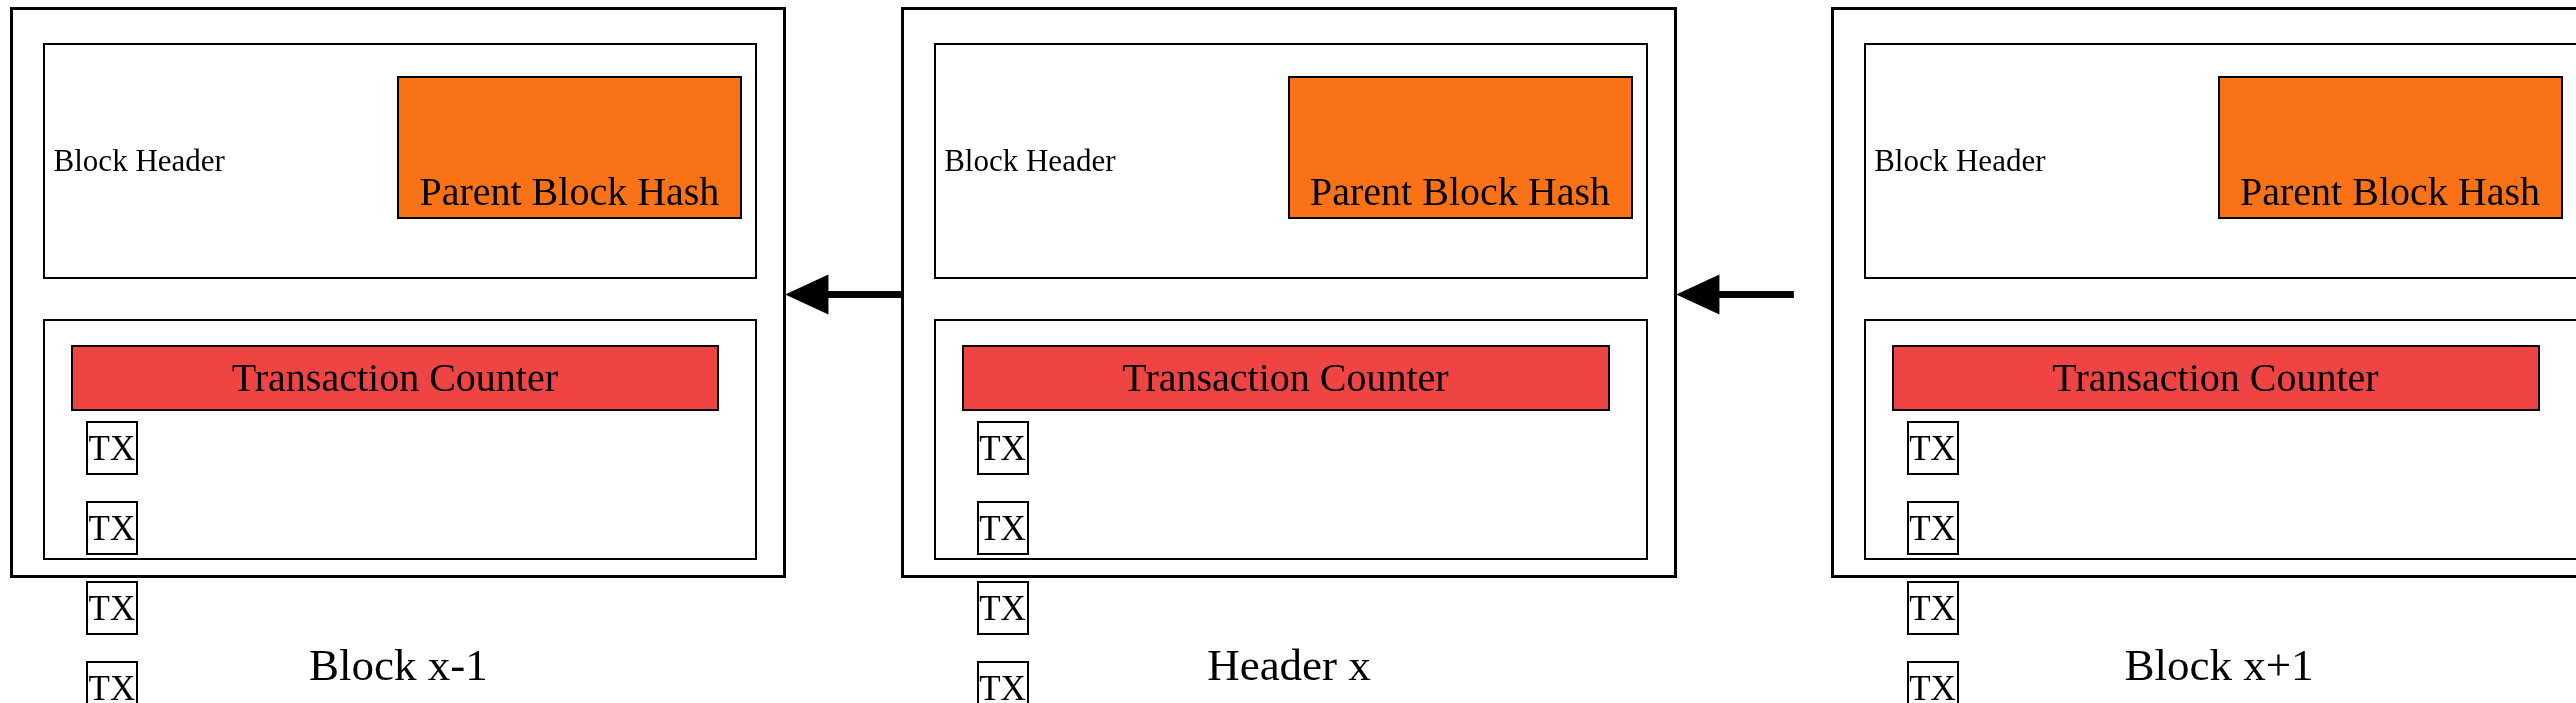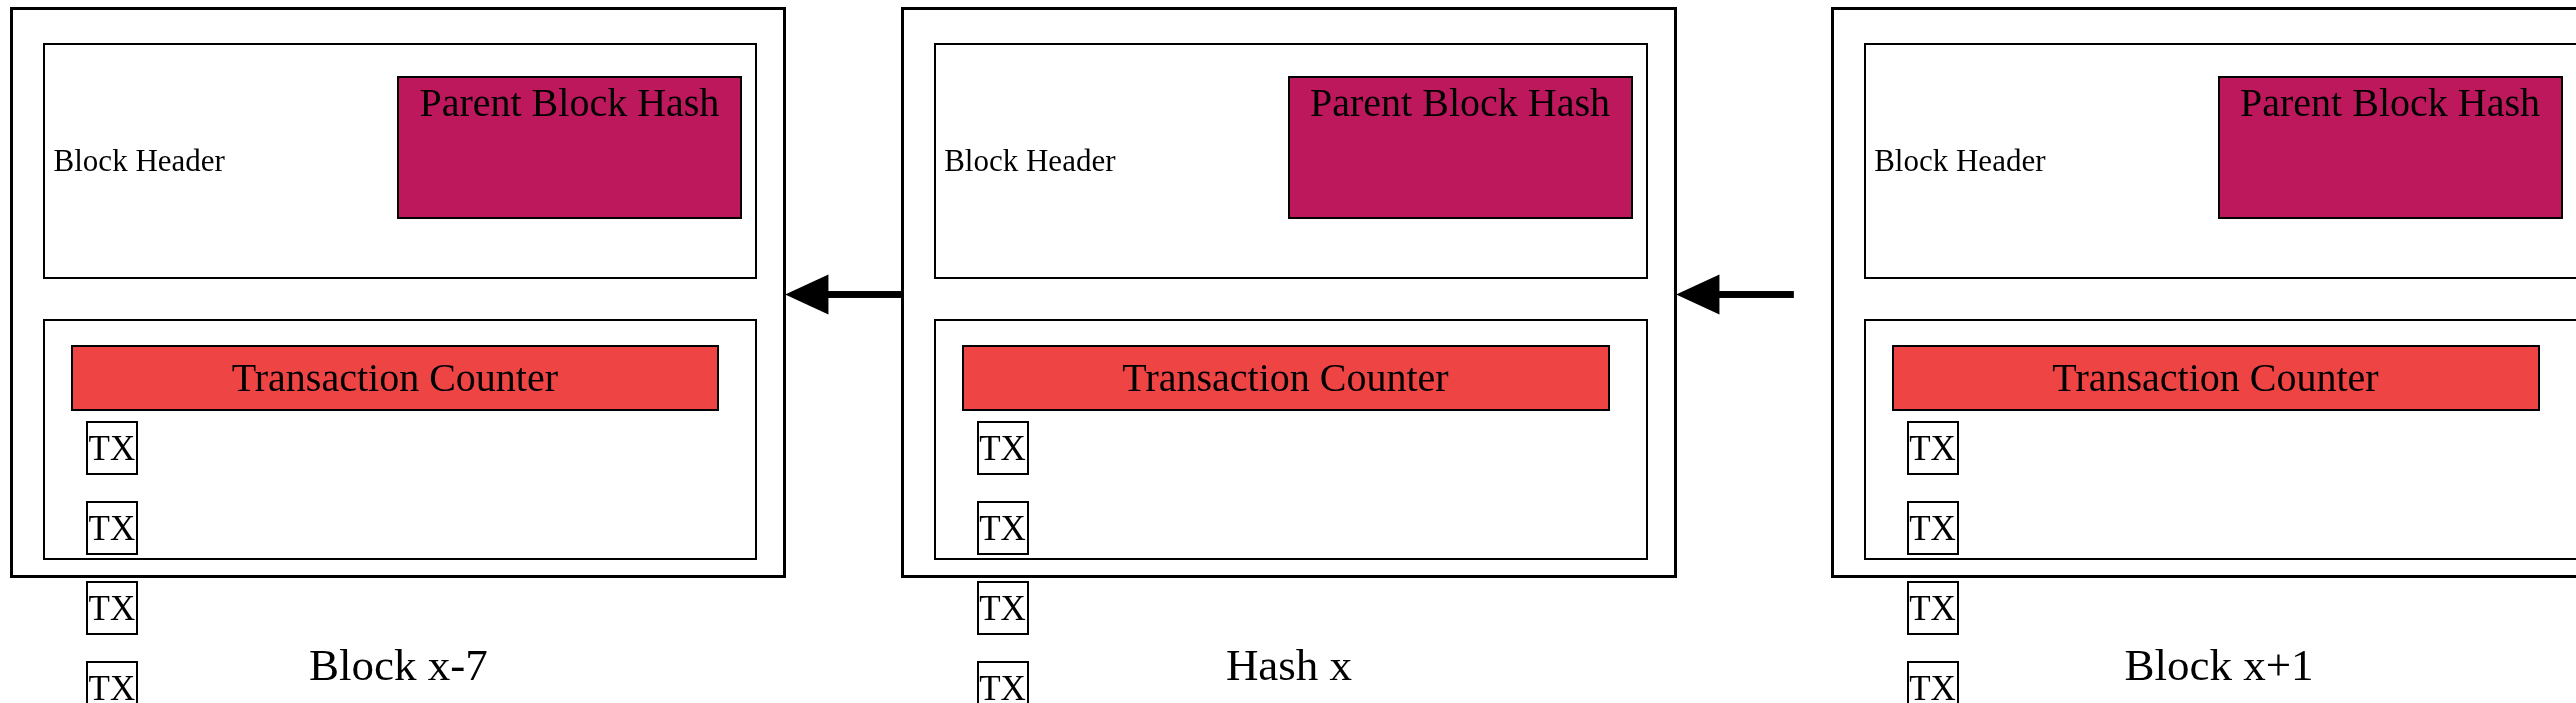--- a/index.html
+++ b/index.html
@@ -39,23 +39,23 @@
     font-size: 31px;
     line-height: 1.1;
     letter-spacing: 0px;
     font-family: "Liberation Serif", "DejaVu Serif", serif;
     transform-origin: left center;
   }
   .parent-hash-box {
     position: absolute;
     box-sizing: border-box;
     border: 2.6px solid #000000;
-    background: #be185d;
-    display: flex;
-    align-items: flex-start;
+    background: #f97316;
+    display: flex;
+    align-items: flex-end;
     justify-content: center;
     text-align: center;
   }
   .parent-hash-text {
     font-size: 40px;
     line-height: 1.25;
     padding: 0 5.2px;
     font-family: "Liberation Serif", "DejaVu Serif", serif;
   }
 
@@ -225,20 +225,20 @@
         <div class="tx-box" style="width: 52px; height: 54px; border-color: rgb(0, 0, 0);">
           <span class="tx-text">TX</span>
         </div>
         <div class="tx-box" style="width: 52px; height: 54px; border-color: rgb(0, 0, 0);">
           <span class="tx-text">TX</span>
         </div>
       </div>
     </div>
   </div>
 
-  <div class="block-caption" style="left:10.4px; top:643px; width:776px;">Block x-7</div>
-
-  <div class="block-caption" style="left:901px; top:643px; width:776px;">Hash x</div>
+  <div class="block-caption" style="left:10.4px; top:643px; width:776px;">Block x-1</div>
+
+  <div class="block-caption" style="left:901px; top:643px; width:776px;">Header x</div>
 
   <div class="block-caption" style="left:1831px; top:643px; width:776px;">Block x+1</div>
 
 </div>
 
 
 </body></html>

